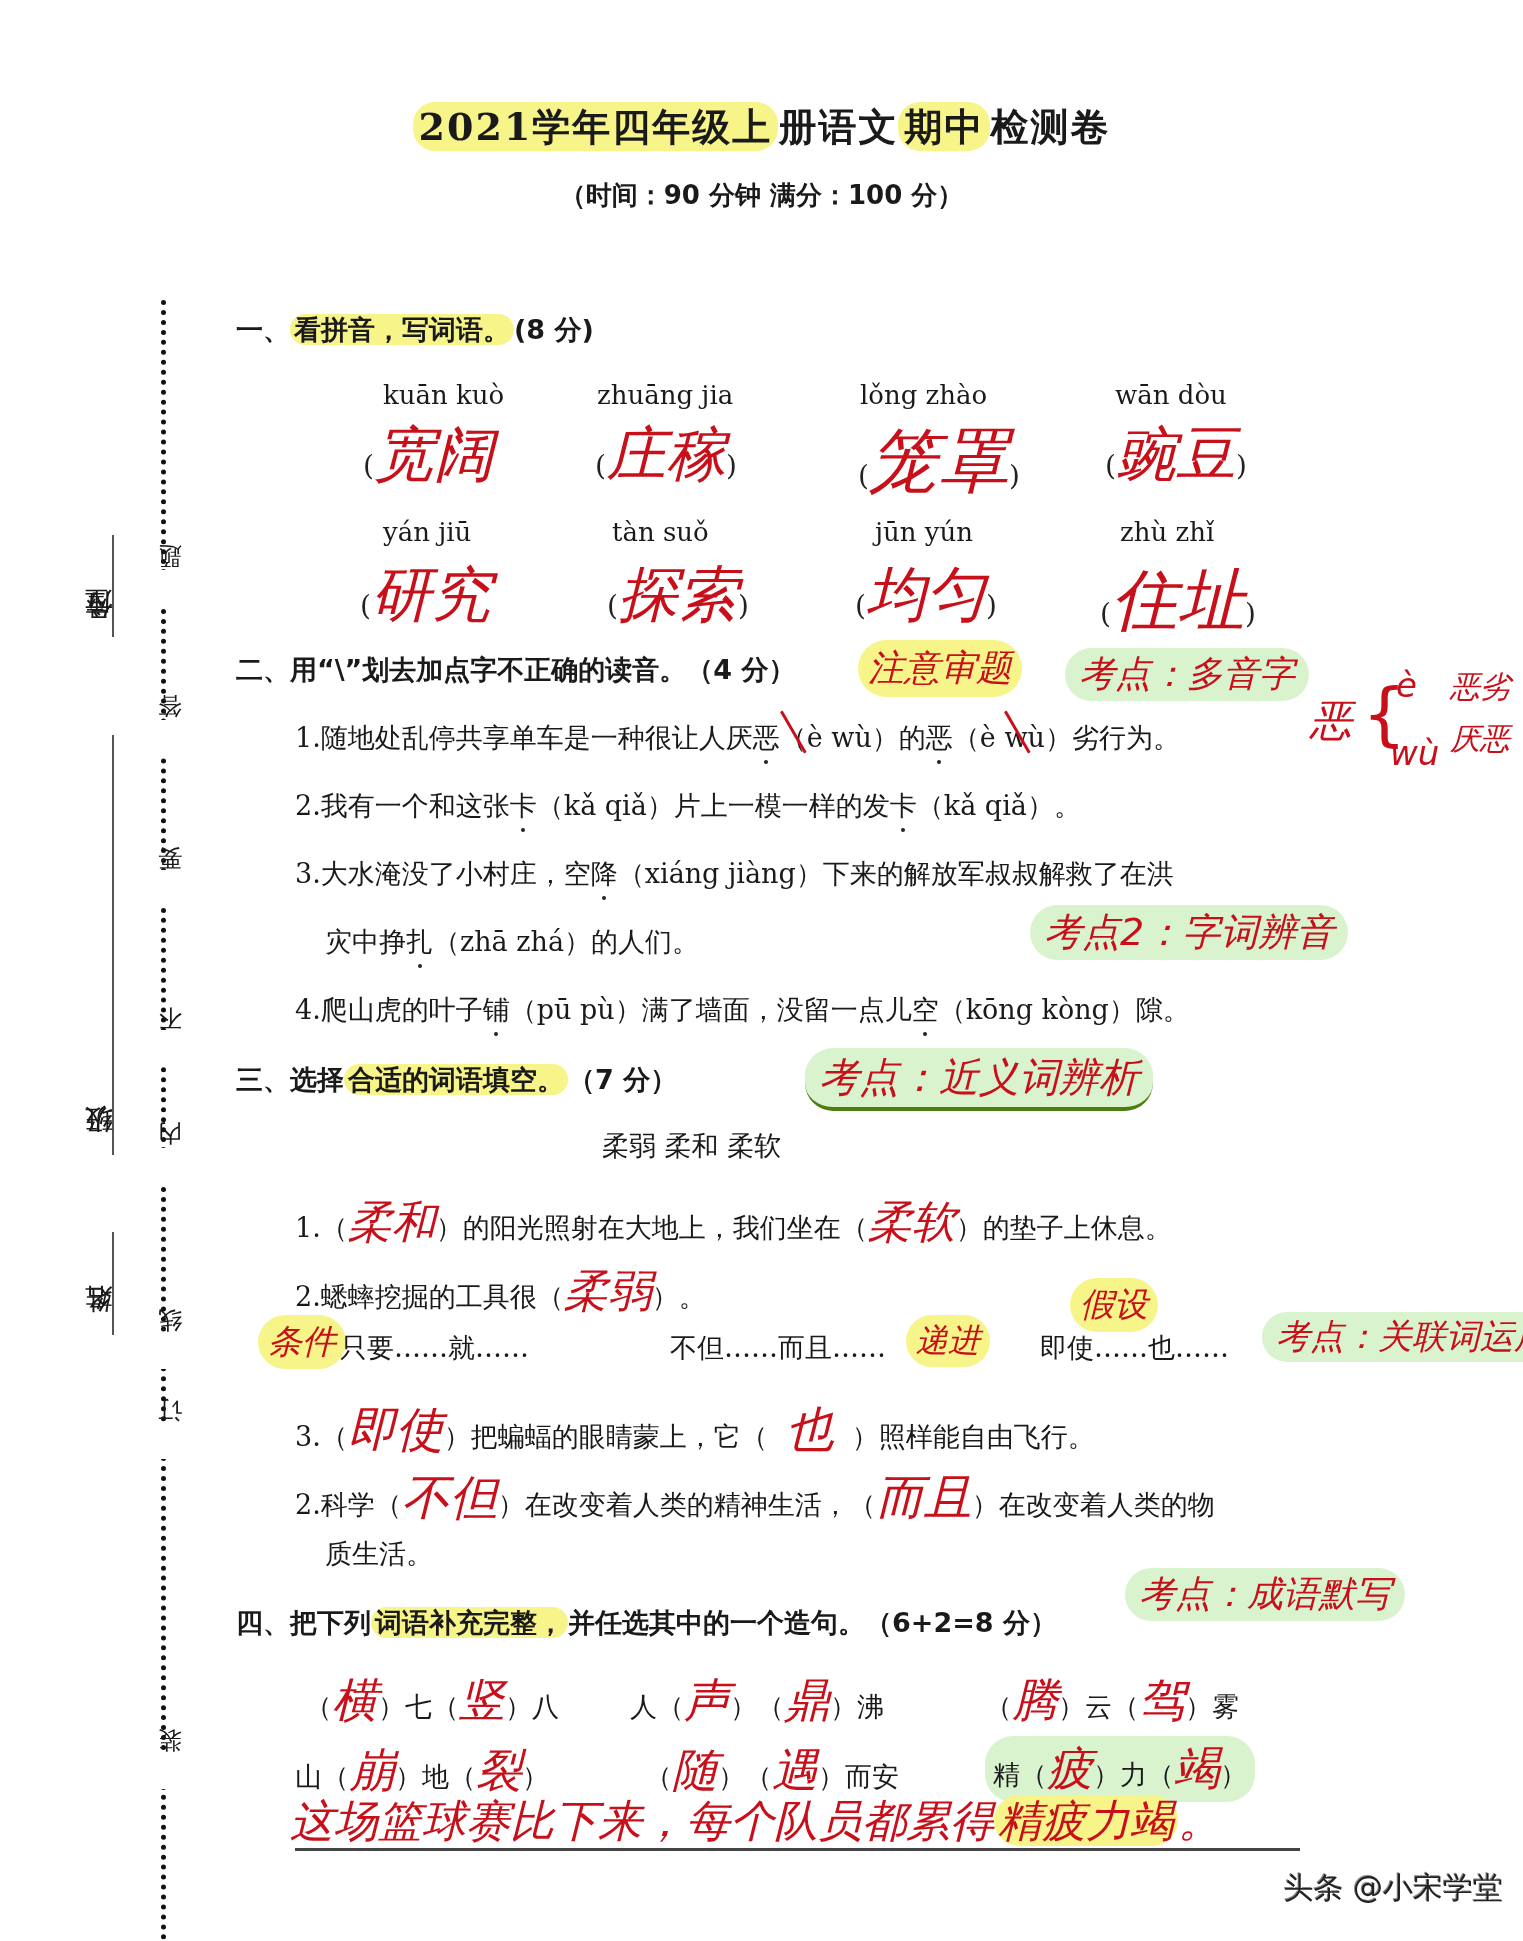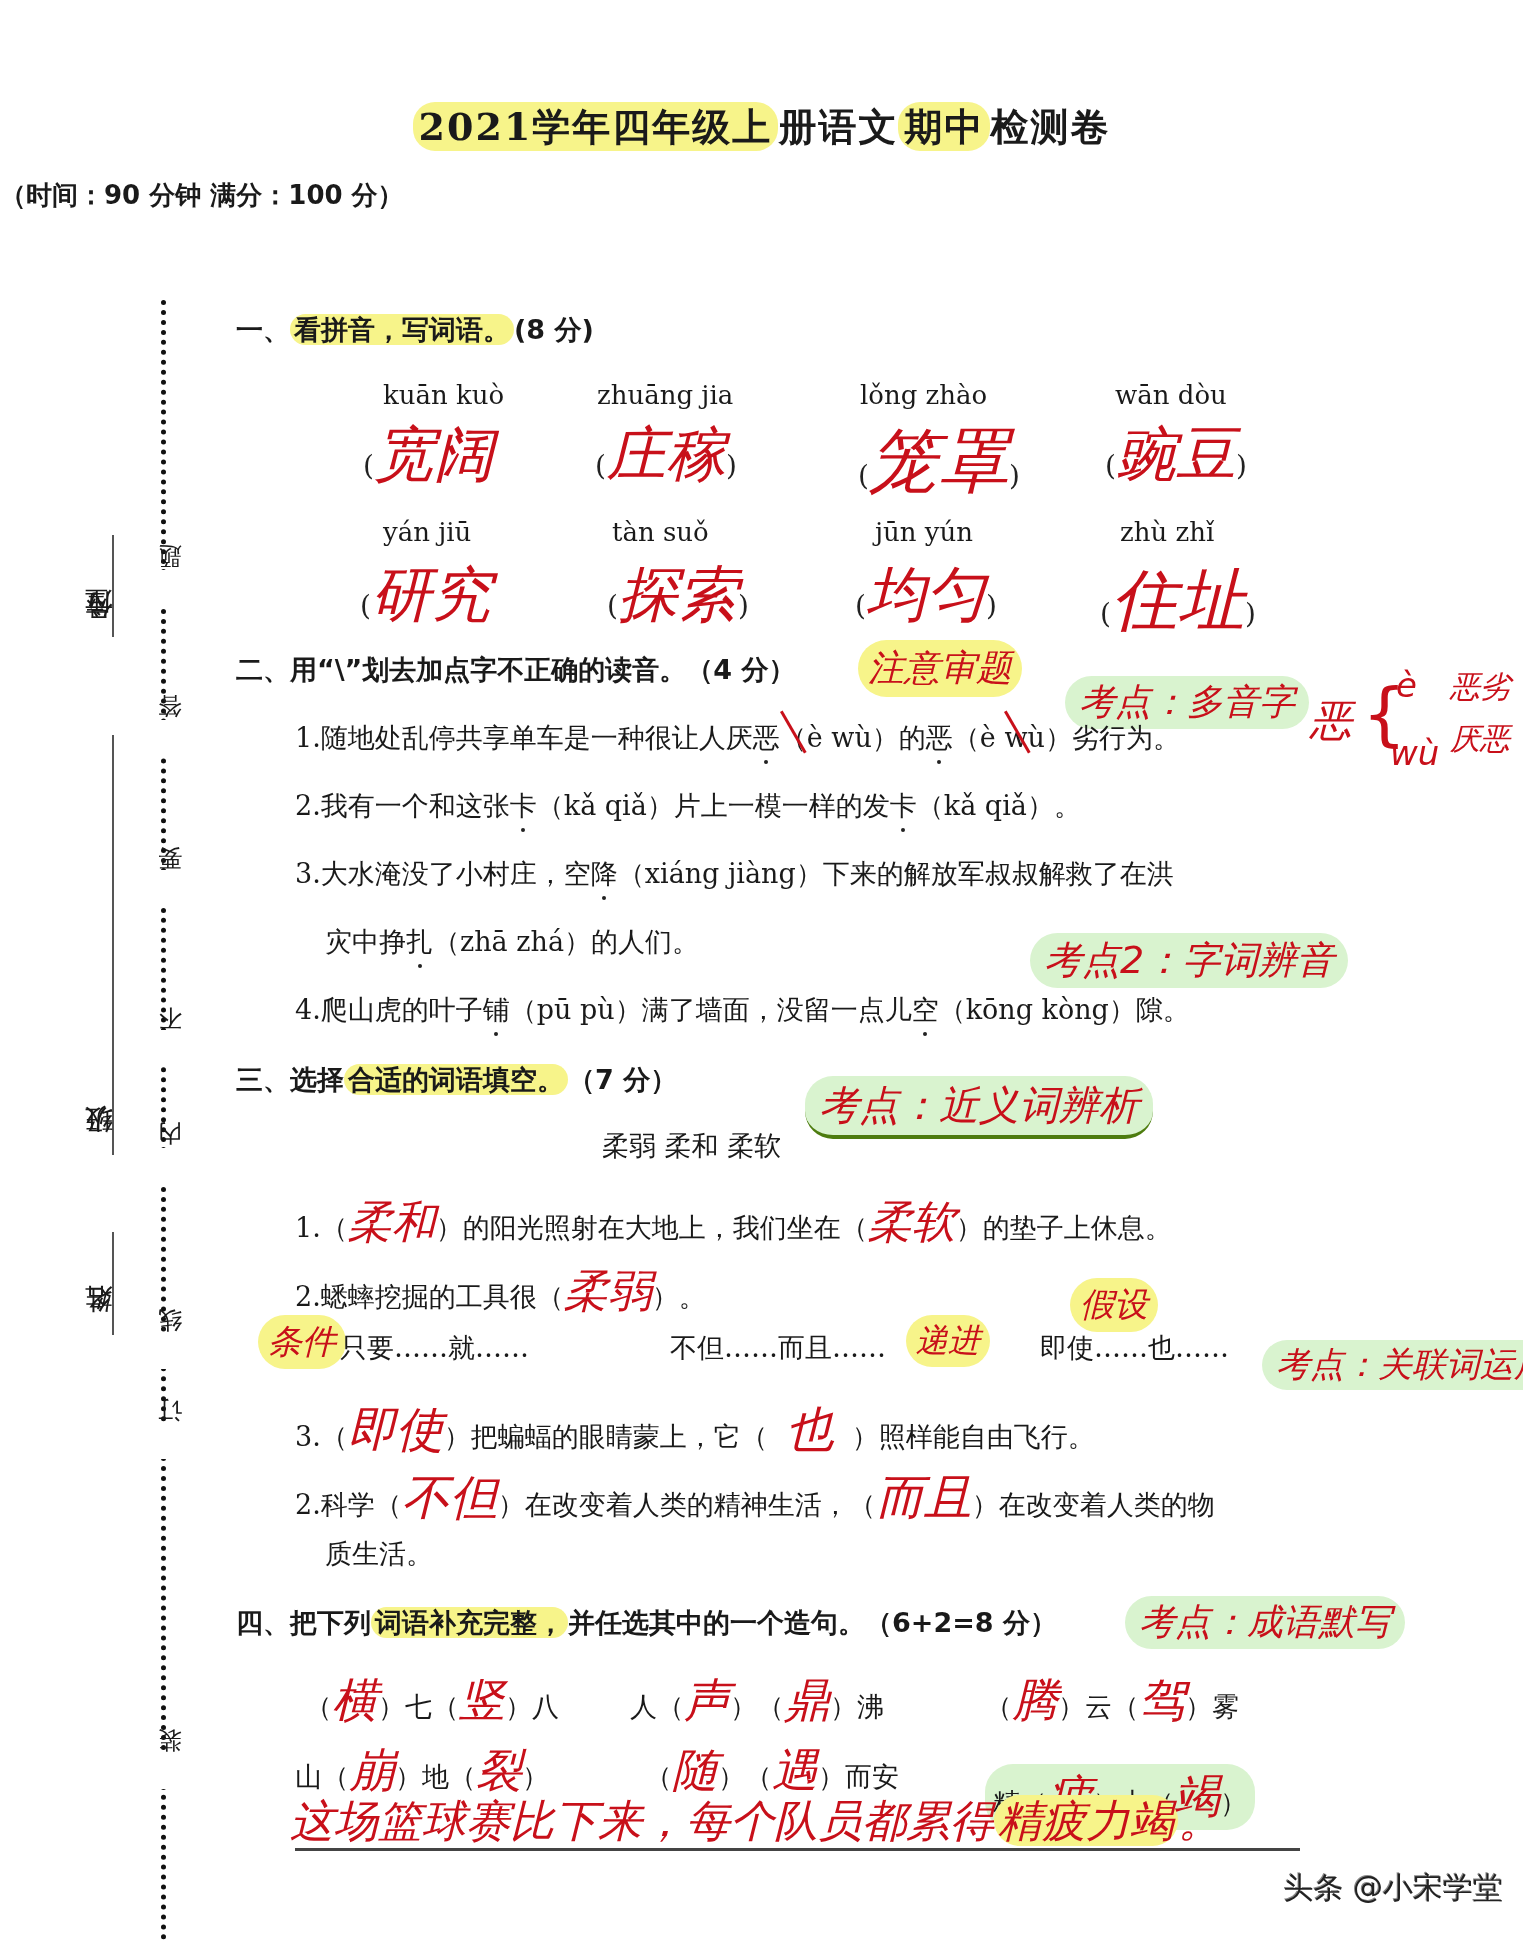--- a/index.html
+++ b/index.html
@@ -4,36 +4,36 @@
 <style>
   * { margin: 0; padding: 0; box-sizing: border-box; }
   html, body { width: 1523px; height: 1941px; background: #ffffff; overflow: hidden; }
   body { position: relative; font-family: "DejaVu Serif", "Liberation Serif", serif; color: #1a1a1a; }
 
   .abs { position: absolute; }
 
   
   .title { left: 0; width: 1523px; top: 102px; text-align: center; font-size: 38px; font-weight: bold; letter-spacing: 2px; }
   .title .hl { background: #f7f48a; border-radius: 22px; padding: 2px 6px; }
-  .subtitle { left: 0; width: 1523px; top: 178px; font-size: 26px; font-weight: bold; font-family: "DejaVu Sans", sans-serif; }
+  .subtitle { left: 0; width: 1523px; top: 178px; text-align: center; font-size: 26px; font-weight: bold; font-family: "DejaVu Sans", sans-serif; }
 
   
   .dotline { left: 161px; top: 300px; width: 6px; height: 1641px; border-left: 5px dotted #111; }
   .margin-char { left: 155px; width: 30px; height: 34px; background: #fff; font-size: 24px; text-align: center; writing-mode: vertical-rl; transform: rotate(180deg); font-family: "DejaVu Serif", serif; line-height: 30px; }
   .field-label { font-size: 28px; writing-mode: vertical-rl; transform: rotate(180deg); left: 80px; font-family: "DejaVu Serif", serif; }
   .field-line { left: 112px; width: 2px; background: #555; }
 
   
   .sec-head { left: 236px; font-size: 27px; font-weight: bold; font-family: "DejaVu Sans", sans-serif; white-space: nowrap; }
   .sec-head .hl { background: #f7f48a; border-radius: 18px; padding: 0 4px; }
   .line { font-size: 27px; white-space: nowrap; font-family: "DejaVu Serif", serif; }
   .pinyin { font-size: 26px; font-family: "DejaVu Serif", serif; white-space: nowrap; }
   .hand { color: #c8101a; font-family: "DejaVu Sans", sans-serif; font-style: italic; white-space: nowrap; }
   .paren { font-size: 28px; color: #222; }
-  .note-green { background: #d9f3cf; border-radius: 28px; padding: 2px 14px; margin-top: 28px; }
+  .note-green { background: #d9f3cf; border-radius: 28px; padding: 2px 14px; }
   .note-yellow { background: #f7f48a; border-radius: 30px; padding: 4px 10px; }
   .strike { position: relative; display: inline-block; }
   .strike::after { content: ""; position: absolute; left: 10%; top: -8px; width: 3px; height: 48px; background: #c8101a; transform: rotate(-30deg); transform-origin: top left; left: 0; }
   .dotted { position: relative; display: inline-block; }
   .dotted::after { content: ""; position: absolute; left: 50%; bottom: -8px; width: 4px; height: 4px; margin-left: -2px; border-radius: 50%; background: #222; }
   .answer-line { left: 295px; top: 1848px; width: 1005px; height: 3px; background: #444; }
   .watermark { right: 20px; top: 1868px; font-size: 30px; color: #222; font-family: "DejaVu Sans", sans-serif; text-shadow: 1px 1px 0 #fff, -1px -1px 0 #888; }
 </style>
 </head>
 <body>

